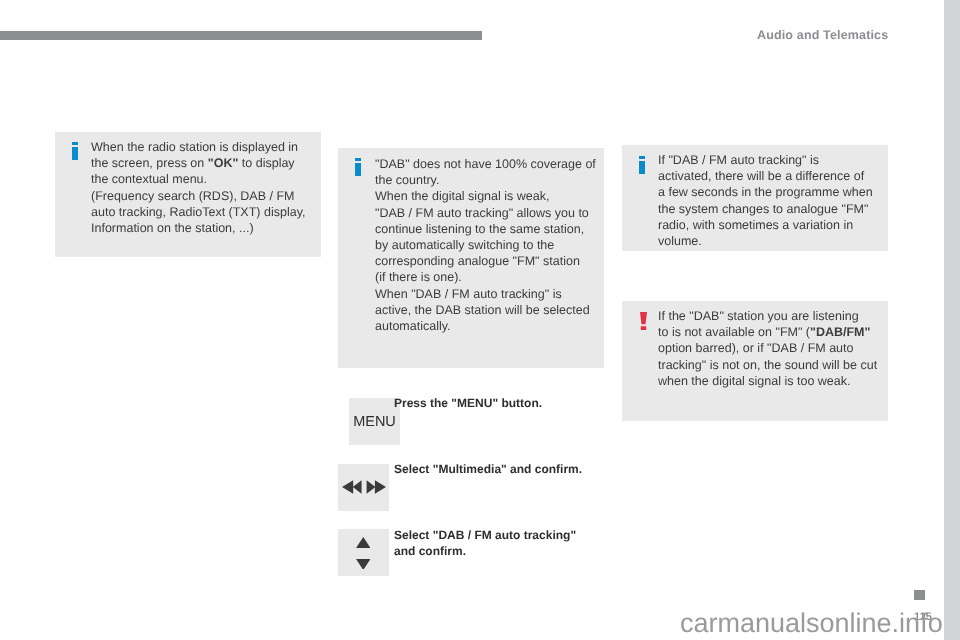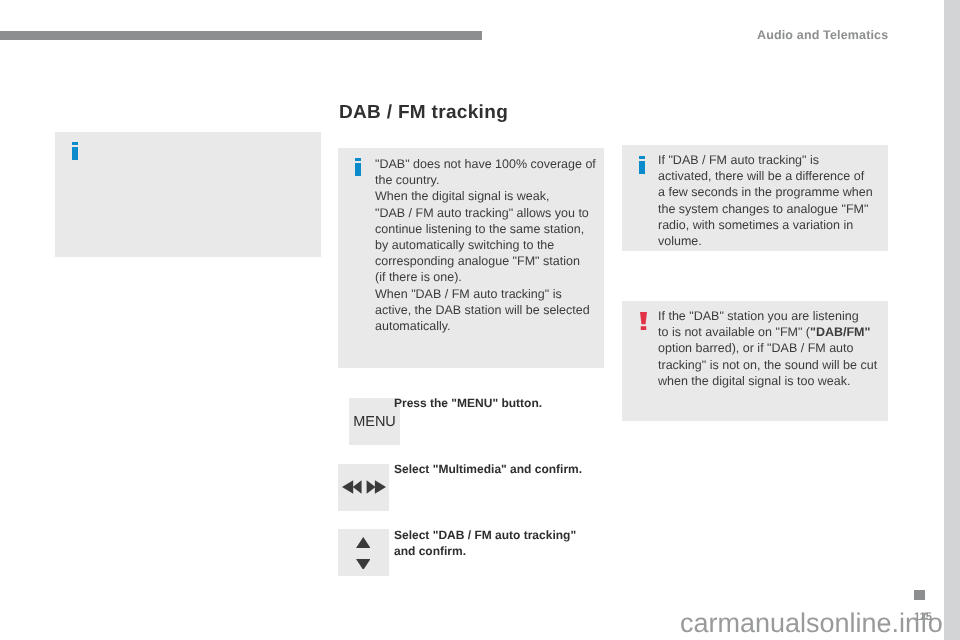--- a/index.html
+++ b/index.html
@@ -38,27 +38,32 @@
 </head>
 <body>
 
 <div class="page">
 
   <div class="right-strip"></div>
 
   <div class="hdr-bar"></div>
   <div class="hdr-title">Audio and Telematics</div>
 
-  <div class="sec-title">DAB / FM tracking</div>
 
   <div class="box" style="left:55px;top:132px;width:266px;height:125px;">
     <div class="ico-i" style="left:17px;top:10px;">
       <div class="dot"></div>
       <div class="stem"></div>
     </div>
+    <div class="bodytext" style="left:36px;top:7px;">When the radio station is displayed in
+the screen, press on <b>"OK"</b> to display
+the contextual menu.
+(Frequency search (RDS), DAB / FM
+auto tracking, RadioText (TXT) display,
+Information on the station, ...)</div>
   </div>
 
   <div class="box" style="left:338px;top:148px;width:266px;height:220px;">
     <div class="ico-i" style="left:17px;top:10px;">
       <div class="dot"></div>
       <div class="stem"></div>
     </div>
     <div class="bodytext" style="left:37px;top:8px;">"DAB" does not have 100% coverage of
 the country.
 When the digital signal is weak,

